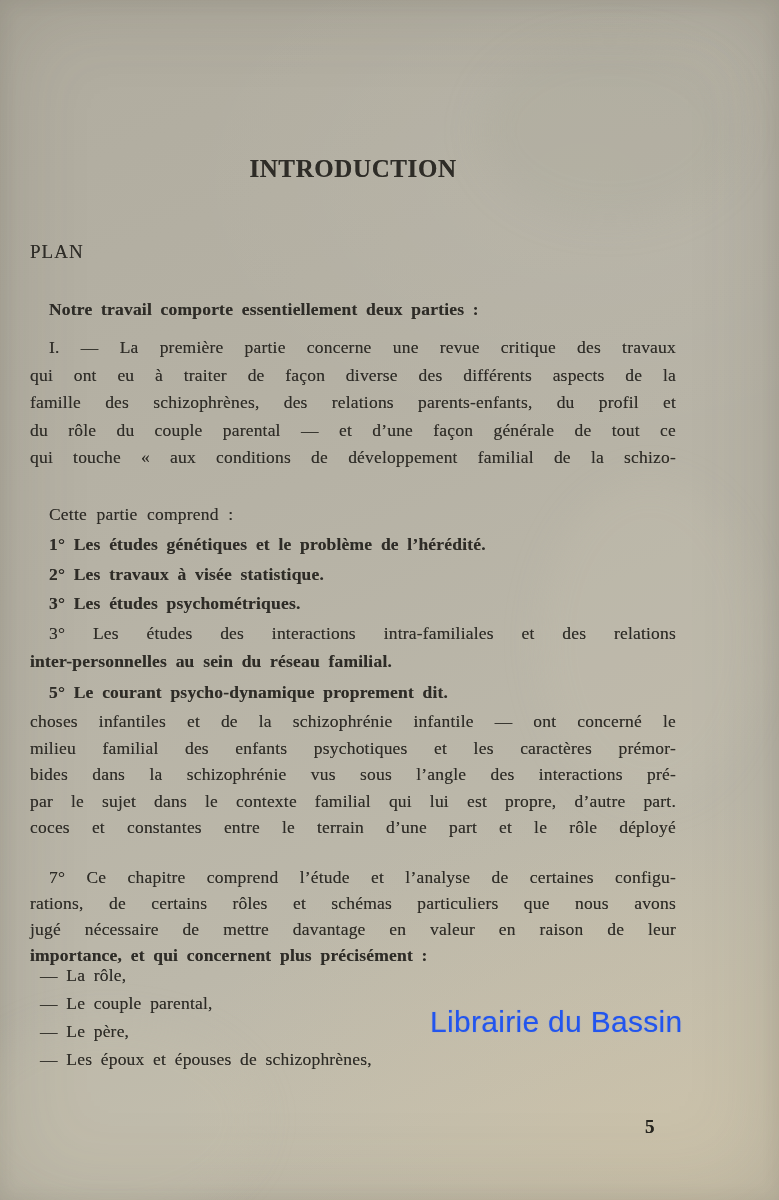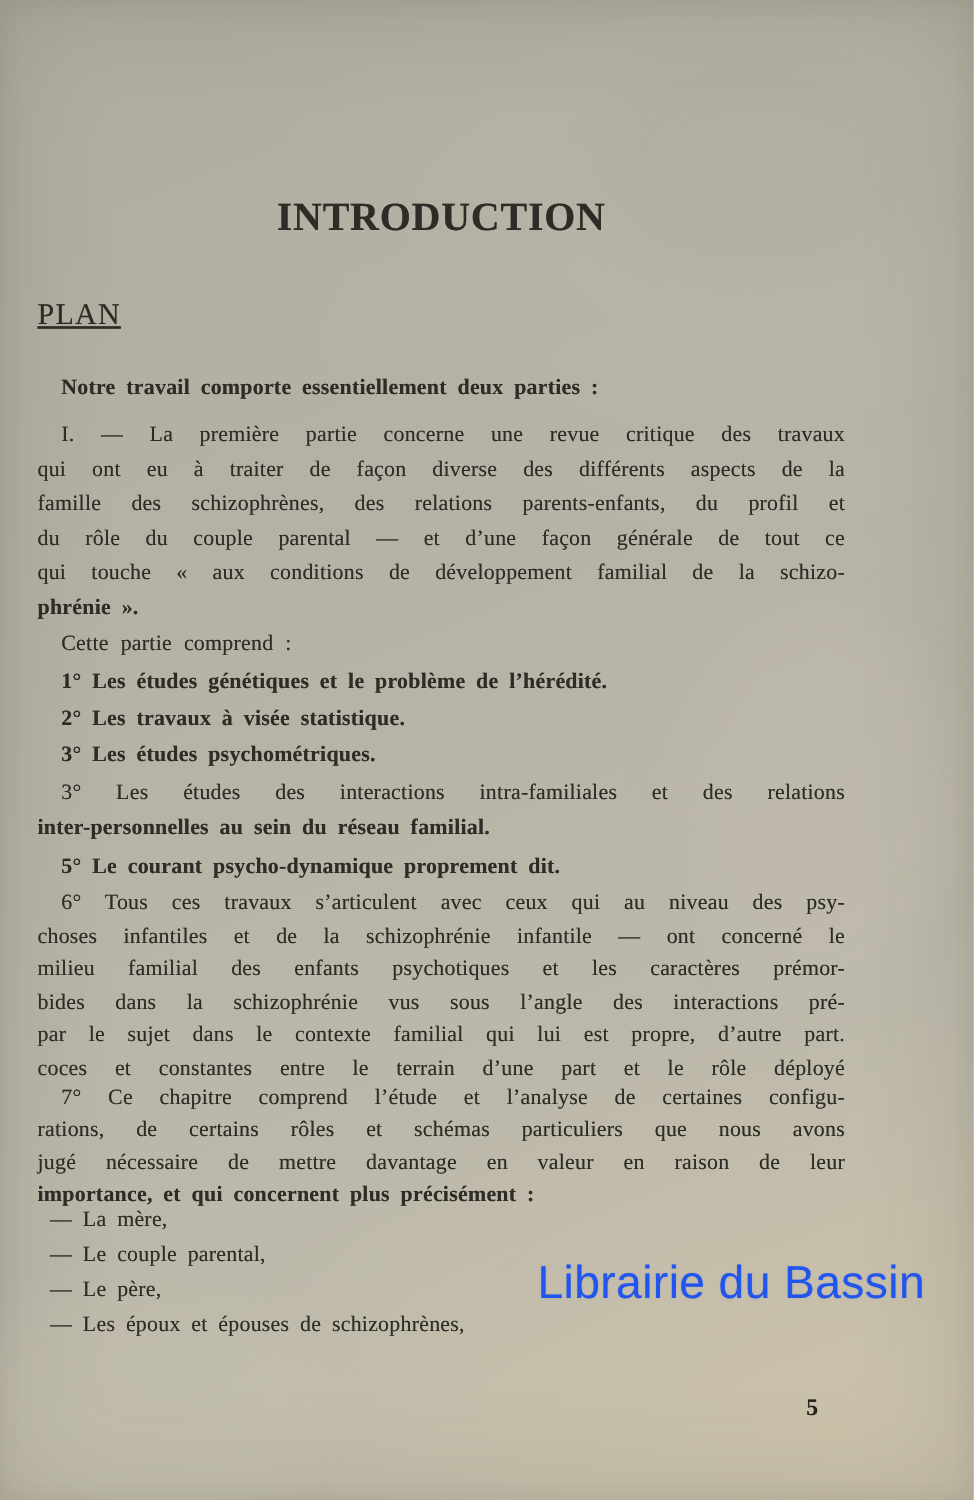--- a/index.html
+++ b/index.html
@@ -29,30 +29,30 @@
   }
   .block{position:absolute;left:0;width:646px;line-height:27.5px;}
   .line{white-space:nowrap;}
   .just{white-space:normal;text-align:justify;text-align-last:justify;}
   .plain{word-spacing:4px;font-weight:bold;}
   .indent{padding-left:19px;}
   .dash{padding-left:10px;word-spacing:4px;}
 
   .title{
     position:absolute;left:0;top:138px;width:646px;
-    text-align:center;font-weight:bold;font-size:32px;letter-spacing:0.6px;
+    text-align:center;font-weight:bold;font-size:25px;letter-spacing:0.6px;
     line-height:28px;word-spacing:2px;
   }
-  .plan{position:absolute;left:0;top:238px;font-size:24px;letter-spacing:1px;line-height:28px;text-decoration:underline;}
+  .plan{position:absolute;left:0;top:238px;font-size:19px;letter-spacing:1px;line-height:28px;}
   .italic{word-spacing:5px;}
 
   .watermark{
     position:absolute;left:430px;top:1005px;
     font-family:"Liberation Sans", sans-serif;
-    font-size:37px;color:var(--wm-color,#2255ee);
+    font-size:30px;color:var(--wm-color,#2255ee);
     letter-spacing:0.3px;white-space:nowrap;
     text-shadow:0 0 1px rgba(34,85,238,0.4);
   }
   .pagenum{
     position:absolute;left:645px;top:1116px;
     font-size:19px;font-weight:bold;color:#26251f;
     text-shadow:0 0 0.5px rgba(38,37,31,0.6);
   }
 
   
@@ -85,21 +85,20 @@
   <div class="block" id="intro">
     <div class="line plain indent">Notre travail comporte essentiellement deux parties :</div>
   </div>
 
   <div class="block" id="para1">
     <div class="just indent">I. — La première partie concerne une revue critique des travaux</div>
     <div class="just">qui ont eu à traiter de façon diverse des différents aspects de la</div>
     <div class="just">famille des schizophrènes, des relations parents-enfants, du profil et</div>
     <div class="just">du rôle du couple parental — et d’une façon générale de tout ce</div>
     <div class="just">qui touche « aux conditions de développement familial de la schizo-</div>
-    <div class="line plain">phrénie ».</div>
   </div>
 
   <div class="block" id="cette">
     <div class="line italic indent">Cette partie comprend :</div>
   </div>
 
   <div class="block" id="it1">
     <div class="line plain indent">1° Les études génétiques et le problème de l’hérédité.</div>
   </div>
 
@@ -114,37 +113,36 @@
   <div class="block" id="it4">
     <div class="just indent">3° Les études des interactions intra-familiales et des relations</div>
     <div class="line plain">inter-personnelles au sein du réseau familial.</div>
   </div>
 
   <div class="block" id="it5">
     <div class="line plain indent">5° Le courant psycho-dynamique proprement dit.</div>
   </div>
 
   <div class="block" id="it6">
-    <div class="just indent">6° Tous ces travaux s’articulent avec ceux qui au niveau des psy-</div>
     <div class="just">choses infantiles et de la schizophrénie infantile — ont concerné le</div>
     <div class="just">milieu familial des enfants psychotiques et les caractères prémor-</div>
     <div class="just">bides dans la schizophrénie vus sous l’angle des interactions pré-</div>
     <div class="just">par le sujet dans le contexte familial qui lui est propre, d’autre part.</div>
     <div class="just">coces et constantes entre le terrain d’une part et le rôle déployé</div>
   </div>
 
   <div class="block" id="it7">
     <div class="just indent">7° Ce chapitre comprend l’étude et l’analyse de certaines configu-</div>
     <div class="just">rations, de certains rôles et schémas particuliers que nous avons</div>
     <div class="just">jugé nécessaire de mettre davantage en valeur en raison de leur</div>
     <div class="line plain">importance, et qui concernent plus précisément :</div>
   </div>
 
   <div class="block" id="dashes">
-    <div class="line dash">— La mère,</div>
+    <div class="line dash">— La rôle,</div>
     <div class="line dash">— Le couple parental,</div>
     <div class="line dash">— Le père,</div>
     <div class="line dash">— Les époux et épouses de schizophrènes,</div>
   </div>
 
 </div>
 
 <div class="watermark">Librairie du Bassin</div>
 
 <div class="pagenum">5</div>

